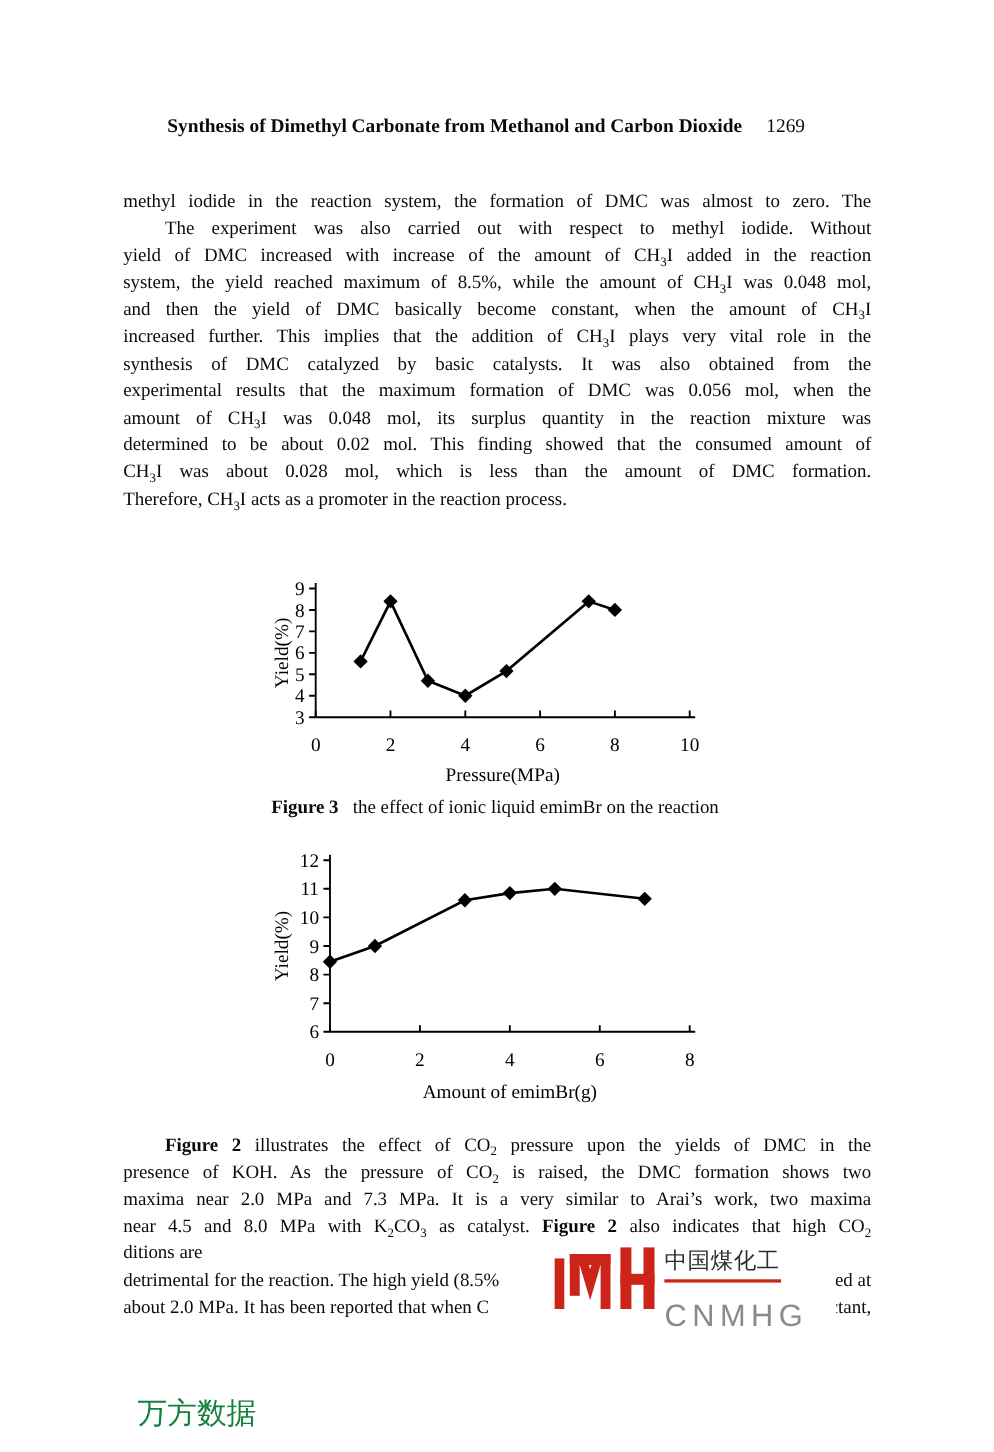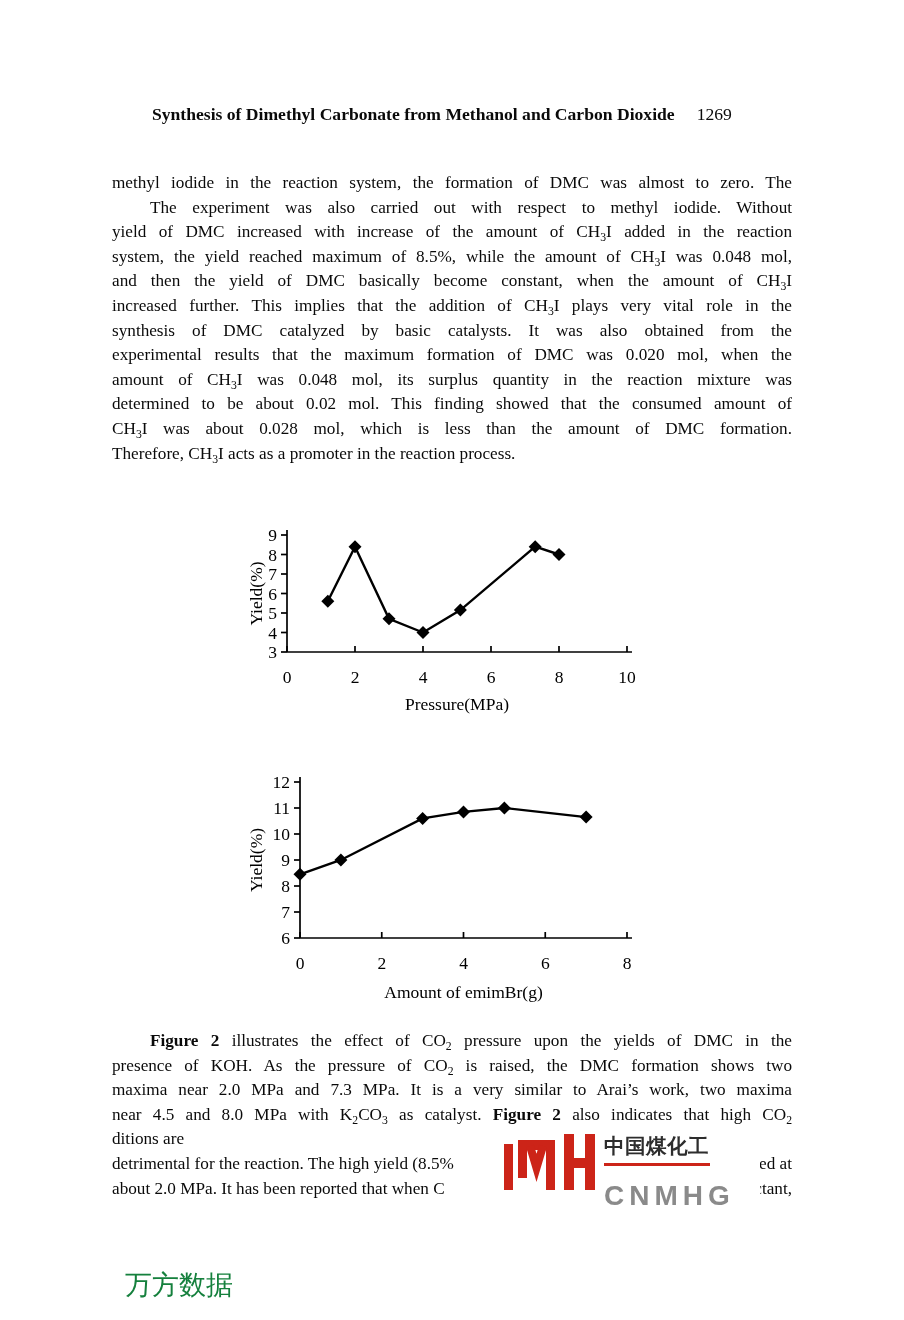--- a/index.html
+++ b/index.html
@@ -17,21 +17,21 @@
   .tline.indent{text-indent:38px;}
   .tline.split{display:flex;justify-content:space-between;text-align-last:auto;}
   sub{font-size:68%;line-height:0;}
   .caption{width:424px;text-align:center;font-size:17.2px;white-space:nowrap;}
   #figure2-caption{left:238px;top:471px;}
   #figure3-caption{left:238px;top:724px;}
   svg text.tick,svg text.axis-label{font-family:"Liberation Serif","DejaVu Serif",serif;
         font-size:17.5px;fill:#000;}
   #watermark{left:504px;top:1126px;width:256px;height:82px;background:#ffffff;display:flex;}
   #watermark-logo{width:92px;height:60px;margin-top:6px;}
-  #watermark-right{margin-left:8px;width:108px;font-weight:bold;}
+  #watermark-right{margin-left:8px;width:108px;}
   #watermark-cn{font-size:20.5px;color:#2d2d2d;letter-spacing:0.5px;white-space:nowrap;
         font-family:"Liberation Sans",sans-serif;margin-top:6px;}
   #watermark-line{height:3px;background:#cc2418;margin-top:3px;width:106px;}
   #watermark-latin{font-size:28px;color:#8a8a8a;letter-spacing:5px;white-space:nowrap;
         font-family:"Liberation Sans","DejaVu Sans",sans-serif;margin-top:14px;}
   #footer{left:93px;top:1267px;font-size:27px;color:#15803d;
         font-family:"Liberation Sans","DejaVu Sans",sans-serif;margin-left:32px;}
 </style>
 </head>
 <body>
@@ -43,21 +43,21 @@
   </div>
 
   <div id="paragraph-1" class="abs para">
       <div class="tline">methyl iodide in the reaction system, the formation of DMC was almost to zero.  The</div>
       <div class="tline indent">The experiment was also carried out with respect to methyl iodide.  Without</div>
       <div class="tline">yield of DMC increased with increase of the amount of CH<sub>3</sub>I added in the reaction</div>
       <div class="tline">system, the yield reached maximum of 8.5%, while the amount of CH<sub>3</sub>I was 0.048 mol,</div>
       <div class="tline">and then the yield of DMC basically become constant, when the amount of CH<sub>3</sub>I</div>
       <div class="tline">increased further.  This implies that the addition of CH<sub>3</sub>I plays very vital role in the</div>
       <div class="tline">synthesis of DMC catalyzed by basic catalysts.  It was also obtained from the</div>
-      <div class="tline">experimental results that the maximum formation of DMC was 0.020 mol, when the</div>
+      <div class="tline">experimental results that the maximum formation of DMC was 0.056 mol, when the</div>
       <div class="tline">amount of CH<sub>3</sub>I was 0.048 mol, its surplus quantity in the reaction mixture was</div>
       <div class="tline">determined to be about 0.02 mol.  This finding showed that the consumed amount of</div>
       <div class="tline">CH<sub>3</sub>I was about 0.028 mol, which is less than the amount of DMC formation.</div>
       <div class="tline last">Therefore, CH<sub>3</sub>I acts as a promoter in the reaction process.</div>
     </div>
 
 
   <svg id="figure2-chart" class="abs" style="left:240px;top:518px;" width="420" height="200">
       <line x1="47" y1="12" x2="47" y2="134" stroke="#000" stroke-width="1.7"></line>
       <line x1="47" y1="134" x2="392" y2="134" stroke="#000" stroke-width="1.7"></line>
@@ -92,20 +92,21 @@
       <polyline points="87.8,83.30000000000001 115,28.700000000000003 149,100.85 183,114.5 220.4,92.07499999999999 295.2,28.700000000000003 319,36.5" fill="none" stroke="#000" stroke-width="2.4"></polyline>
       <path d="M 87.8 76.80000000000001 L 94.3 83.30000000000001 L 87.8 89.80000000000001 L 81.3 83.30000000000001 Z" fill="#000"></path>
       <path d="M 115 22.200000000000003 L 121.5 28.700000000000003 L 115 35.2 L 108.5 28.700000000000003 Z" fill="#000"></path>
       <path d="M 149 94.35 L 155.5 100.85 L 149 107.35 L 142.5 100.85 Z" fill="#000"></path>
       <path d="M 183 108 L 189.5 114.5 L 183 121 L 176.5 114.5 Z" fill="#000"></path>
       <path d="M 220.4 85.57499999999999 L 226.9 92.07499999999999 L 220.4 98.57499999999999 L 213.9 92.07499999999999 Z" fill="#000"></path>
       <path d="M 295.2 22.200000000000003 L 301.7 28.700000000000003 L 295.2 35.2 L 288.7 28.700000000000003 Z" fill="#000"></path>
       <path d="M 319 30 L 325.5 36.5 L 319 43 L 312.5 36.5 Z" fill="#000"></path>
     </svg>
 
+  <div id="figure3-caption" class="abs caption"><b>Figure 3</b>&nbsp;&nbsp; the effect of ionic liquid emimBr on the reaction</div>
 
   <svg id="figure3-chart" class="abs" style="left:240px;top:763px;" width="420" height="245">
       <line x1="60" y1="14" x2="60" y2="175" stroke="#000" stroke-width="1.7"></line>
       <line x1="60" y1="175" x2="392" y2="175" stroke="#000" stroke-width="1.7"></line>
       <line x1="54" y1="175" x2="60" y2="175" stroke="#000" stroke-width="1.7"></line>
       <text x="50" y="181" text-anchor="end" class="tick">6</text>
       <line x1="54" y1="149" x2="60" y2="149" stroke="#000" stroke-width="1.7"></line>
       <text x="50" y="155" text-anchor="end" class="tick">7</text>
       <line x1="54" y1="123" x2="60" y2="123" stroke="#000" stroke-width="1.7"></line>
       <text x="50" y="129" text-anchor="end" class="tick">8</text>

